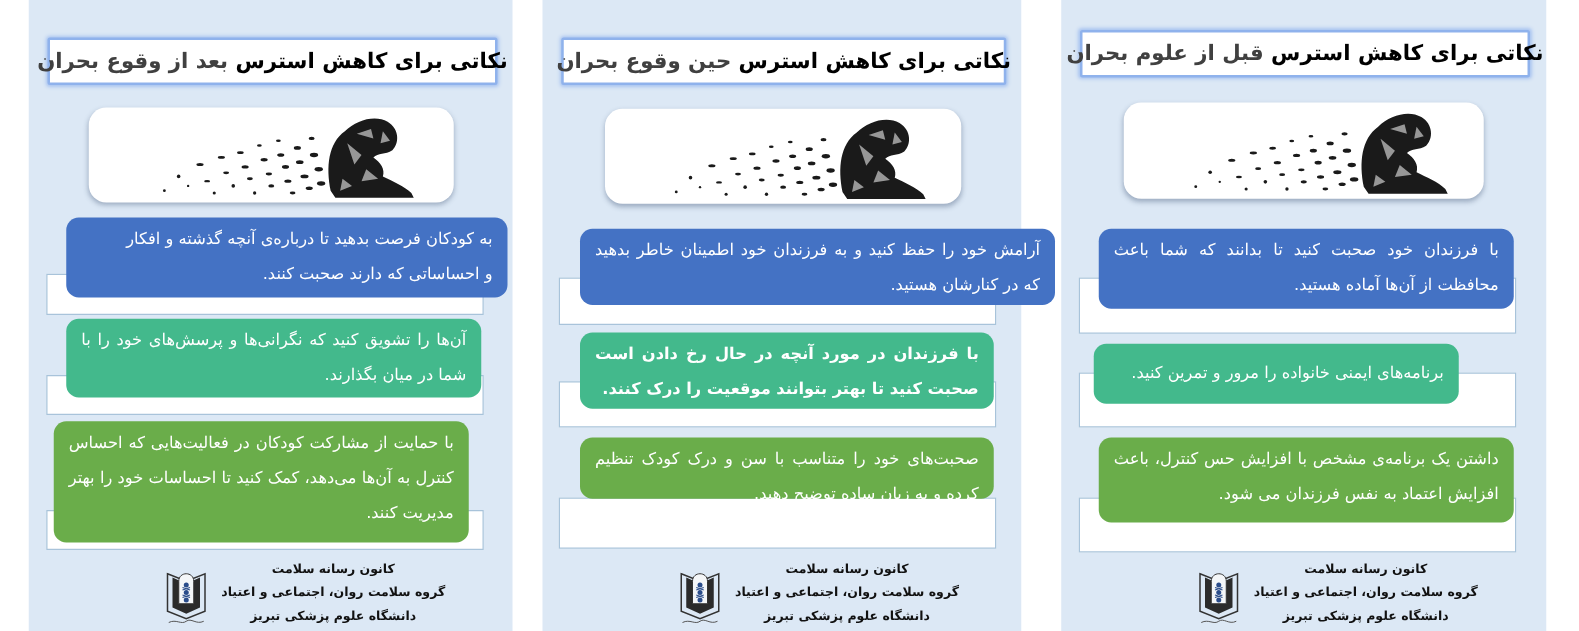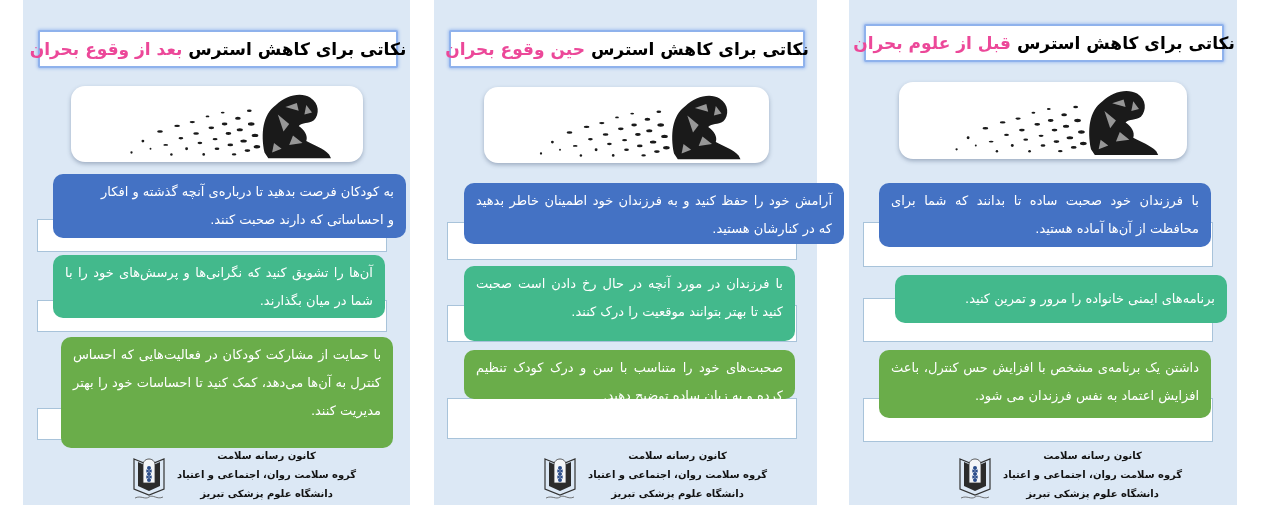--- a/index.html
+++ b/index.html
@@ -10,21 +10,21 @@
   .panel {
     position: absolute; top: 0; height: 505px; background: #dce8f5;
   }
   .title-box {
     position: absolute; background: #ffffff; border: 2px solid #8fb2ec;
     box-shadow: 0 0 3px 1px #a9c4f0; border-radius: 2px;
     height: 34px; display: flex; align-items: center; justify-content: center;
     direction: rtl; white-space: nowrap;
     font-family: "DejaVu Sans", sans-serif; font-weight: bold; font-size: 17px; color: #000;
   }
-  .title-box .red { color: #ec4899; }
+  .title-box .red { color: #404040; }
   .image-box {
     position: absolute; background: #ffffff; border-radius: 14px;
     box-shadow: 0 2px 4px rgba(80,100,130,0.45);
     overflow: hidden;
   }
   .image-box svg { width: 100%; height: 100%; display: block; }
   .card-back {
     position: absolute; background: #ffffff; border: 1px solid #a8c3da;
   }
   .card {
@@ -118,21 +118,21 @@
   <div class="card blue" style="left:30px; top:174px; width:353px; height:64px;padding-left:48px;">
     <span>به کودکان فرصت بدهید تا درباره‌ی آنچه گذشته و افکار و احساساتی که دارند صحبت کنند.</span>
   </div>
 
   <div class="card-back" style="left:14px; top:300px; width:348px; height:30px;"></div>
   <div class="card teal" style="left:30px; top:255px; width:332px; height:63px;">
     <span>آن‌ها را تشویق کنید که نگرانی‌ها و پرسش‌های خود را با شما در میان بگذارند.</span>
   </div>
 
   <div class="card-back" style="left:14px; top:408px; width:348px; height:30px;"></div>
-  <div class="card green" style="left:38px; top:337px; width:332px; height:111px;">
+  <div class="card green" style="left:20px; top:337px; width:332px; height:97px;">
     <span>با حمایت از مشارکت کودکان در فعالیت‌هایی که احساس کنترل به آن‌ها می‌دهد، کمک کنید تا احساسات خود را بهتر مدیریت کنند.</span>
   </div>
 
   <div class="footer" style="left:108px; top:446px;">
     <svg class="logo">
         <use href="#uni-logo"></use>
       </svg>
     <div class="footer-text">
       <div>کانون رسانه سلامت</div>
       <div>گروه سلامت روان، اجتماعی و اعتیاد</div>
@@ -150,21 +150,21 @@
         <use href="#stress-figure"></use>
       </svg>
   </div>
 
   <div class="card-back" style="left:13px; top:222px; width:348px; height:36px;"></div>
   <div class="card blue" style="left:30px; top:183px; width:380px; height:61px;">
     <span>آرامش خود را حفظ کنید و به فرزندان خود اطمینان خاطر بدهید که در کنارشان هستید.</span>
   </div>
 
   <div class="card-back" style="left:13px; top:305px; width:348px; height:35px;"></div>
-  <div class="card teal" style="left:30px; top:266px; width:331px; height:75px;">
+  <div class="card teal" style="left:30px; top:266px; width:331px; height:61px;font-weight:bold;">
     <span>با فرزندان در مورد آنچه در حال رخ دادن است صحبت کنید تا بهتر بتوانند موقعیت را درک کنند.</span>
   </div>
 
   <div class="card-back" style="left:13px; top:398px; width:348px; height:39px;"></div>
   <div class="card green" style="left:30px; top:350px; width:331px; height:49px;">
     <span>صحبت‌های خود را متناسب با سن و درک کودک تنظیم کرده و به زبان ساده توضیح دهید.</span>
   </div>
 
   <div class="footer" style="left:108px; top:446px;">
     <svg class="logo">
@@ -183,25 +183,25 @@
     <span>نکاتی برای کاهش استرس</span>&nbsp;<span class="red">قبل از علوم بحران</span>
   </div>
   <div class="image-box" style="left:50px; top:82px; width:288px; height:77px;">
     <svg>
         <use href="#stress-figure"></use>
       </svg>
   </div>
 
   <div class="card-back" style="left:14px; top:222px; width:348px; height:43px;"></div>
   <div class="card blue" style="left:30px; top:183px; width:332px; height:64px;">
-    <span>با فرزندان خود صحبت ساده تا بدانند که شما برای محافظت از آن‌ها آماده هستید.</span>
+    <span>با فرزندان خود صحبت کنید تا بدانند که شما باعث محافظت از آن‌ها آماده هستید.</span>
   </div>
 
   <div class="card-back" style="left:14px; top:298px; width:348px; height:42px;"></div>
-  <div class="card teal" style="left:46px; top:275px; width:332px; height:48px; line-height:40px;padding-left:20px;">
+  <div class="card teal" style="left:26px; top:275px; width:292px; height:48px; line-height:40px;padding-left:20px;">
     <span>برنامه‌های ایمنی خانواده را مرور و تمرین کنید.</span>
   </div>
 
   <div class="card-back" style="left:14px; top:398px; width:348px; height:42px;"></div>
   <div class="card green" style="left:30px; top:350px; width:332px; height:68px;">
     <span>داشتن یک برنامه‌ی مشخص با افزایش حس کنترل، باعث افزایش اعتماد به نفس فرزندان می شود.</span>
   </div>
 
   <div class="footer" style="left:108px; top:446px;">
     <svg class="logo">

